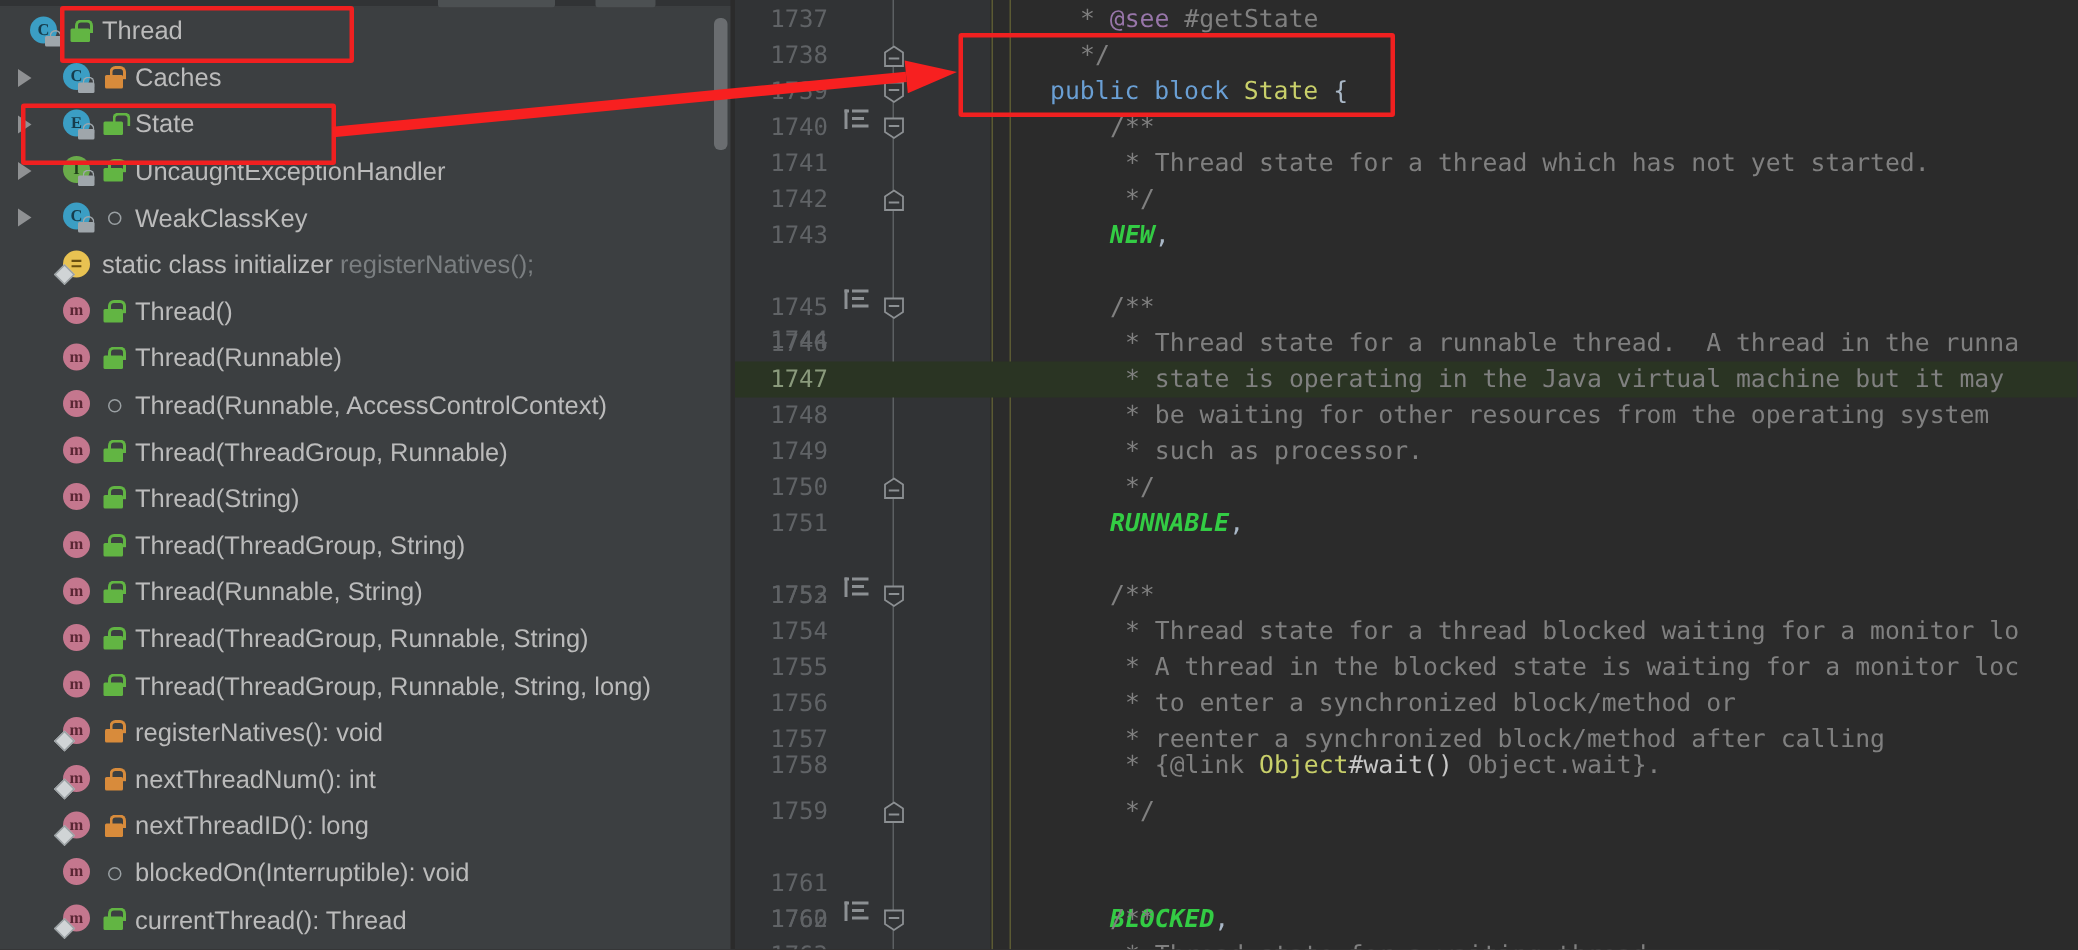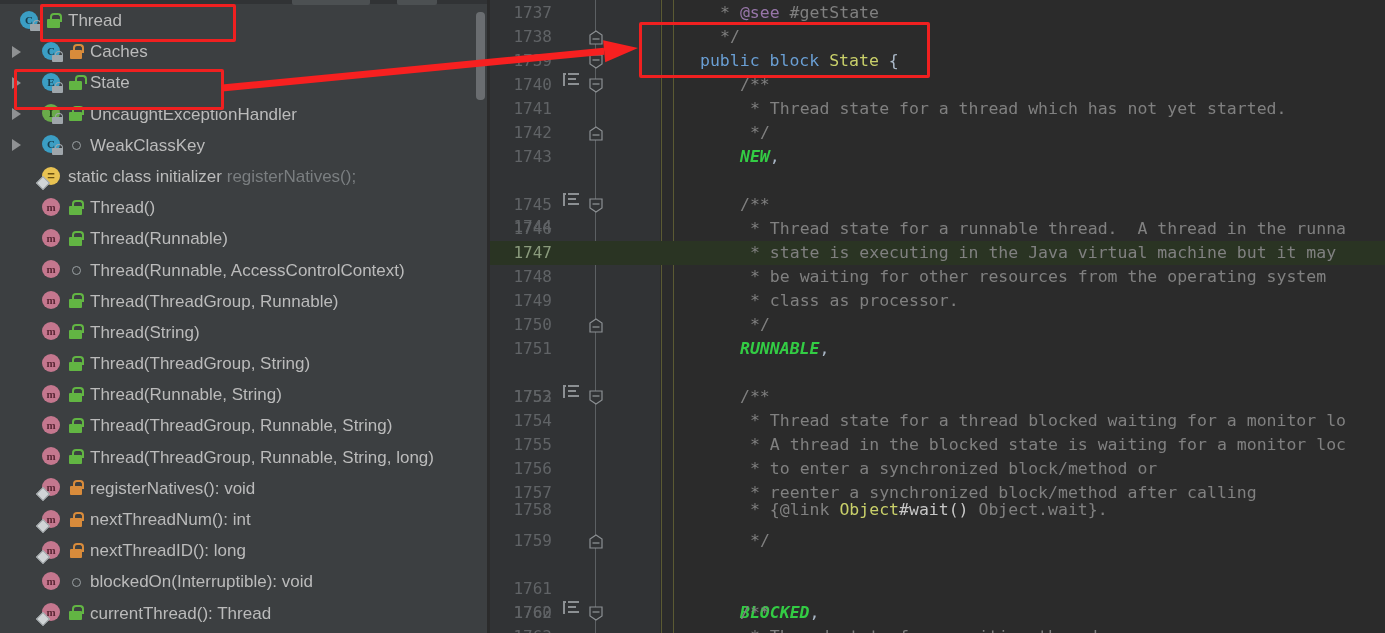--- a/index.html
+++ b/index.html
@@ -445,29 +445,29 @@
           </span>
           <span class="codetxt" style="left:250px"><span class="cmt">/**</span></span>
         </div>
         <div class="eline" style="top: 217px;">
           <span class="lnum">1746</span>
           <span class="codetxt" style="left:260px"><span class="cmt">* Thread state for a runnable thread.  A thread in the runna</span></span>
         </div>
         <div class="eline hl" style="top: 241px;">
           <span class="hlbg"></span>
           <span class="lnum">1747</span>
-          <span class="codetxt" style="left:260px"><span class="cmt">* state is executing in the Java virtual machine but it may</span></span>
+          <span class="codetxt" style="left:260px"><span class="cmt">* state is operating in the Java virtual machine but it may</span></span>
         </div>
         <div class="eline" style="top: 265px;">
           <span class="lnum">1748</span>
           <span class="codetxt" style="left:260px"><span class="cmt">* be waiting for other resources from the operating system</span></span>
         </div>
         <div class="eline" style="top: 289px;">
           <span class="lnum">1749</span>
-          <span class="codetxt" style="left:260px"><span class="cmt">* class as processor.</span></span>
+          <span class="codetxt" style="left:260px"><span class="cmt">* such as processor.</span></span>
         </div>
         <div class="eline" style="top: 313px;">
           <span class="lnum">1750</span>
           <span class="fold" style="top:4.5px">
             <svg width="16" height="15" viewBox="0 0 16 15">
               <path d="M8 1 l6 4 v9 h-12 v-9 z" fill="#313335" stroke="#8c9093" stroke-width="1.2"></path>
               <path d="M4.5 9 h7" stroke="#8c9093" stroke-width="1.3"></path>
             </svg>
           </span>
           <span class="codetxt" style="left:260px"><span class="cmt">*/</span></span>

